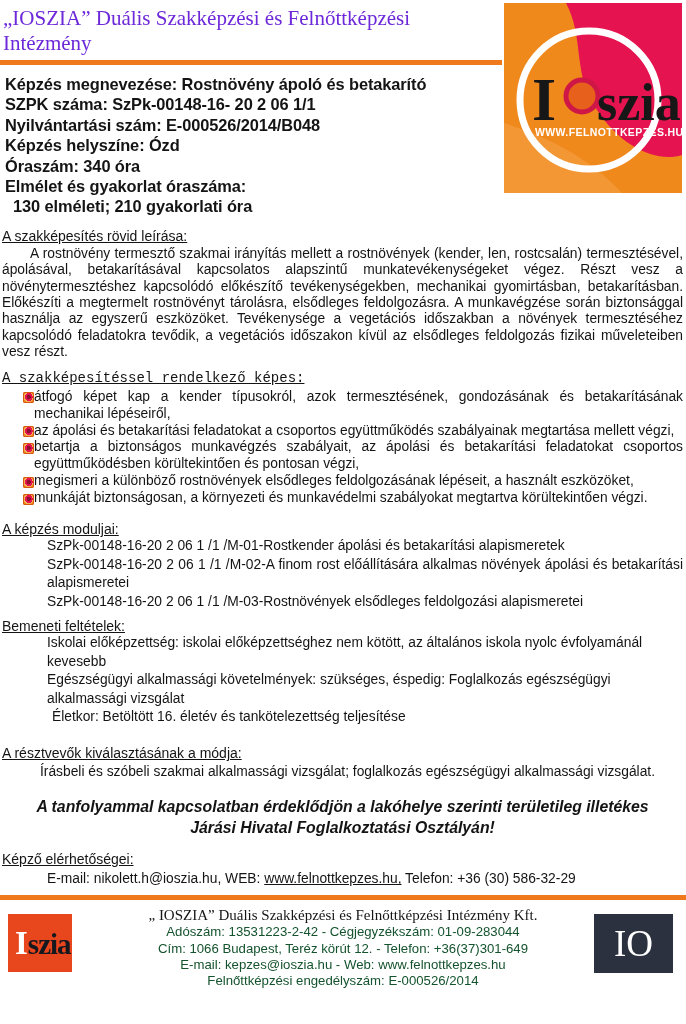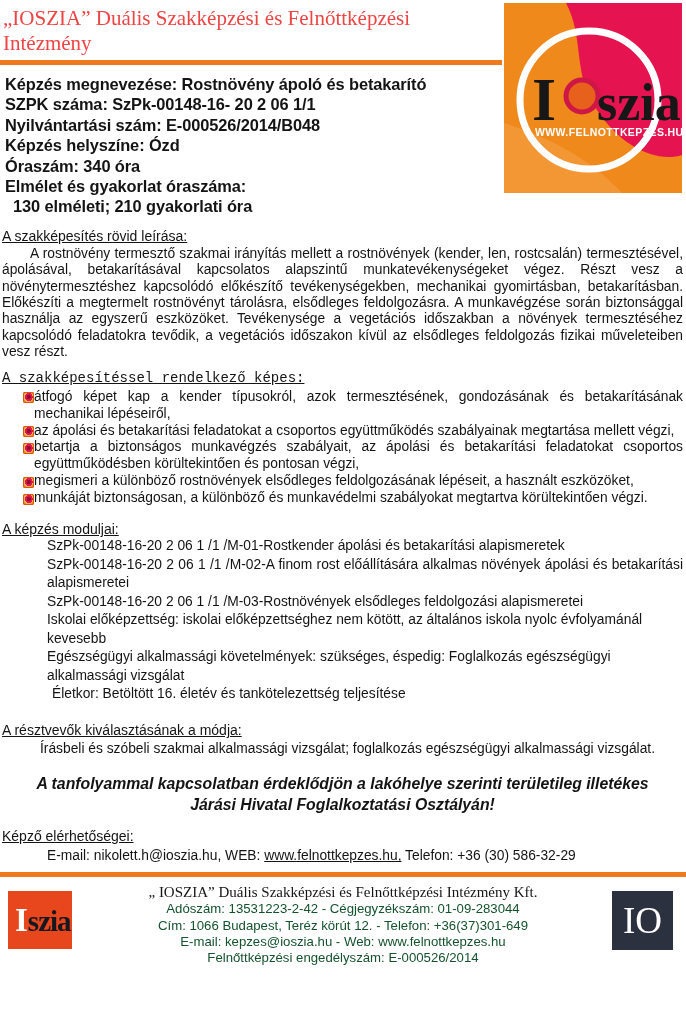--- a/index.html
+++ b/index.html
@@ -4,21 +4,21 @@
 <style>
   html,body { margin:0; padding:0; background:#e9e9e9; }
   .page {
     width:686px; height:1024px; margin:0 auto; position:relative; overflow:hidden;
     background:#ffffff; color:#141414;
     font-family:"Liberation Sans", sans-serif;
   }
   
   .top-title {
     font-family:"Liberation Serif", serif;
-    font-size:21px; padding:6px 0 0 3px; color:#ef4444; width:500px;
+    font-size:21px; padding:6px 0 0 3px; color:#6d28d9; width:500px;
   }
   .top-rule { width:502px; height:5px; background:var(--accent); margin-top:4px; }
   .header-block {
     padding:9px 0 0 5px; width:496px;
     font-weight:700; font-size:16.4px; line-height:20.4px; letter-spacing:-0.1px;
   }
   .header-block .indent-sm { padding-left:8px; }
   .logo-box { position:absolute; top:3px; right:4px; width:178px; height:190px; }
   
   .content { padding:0 3px 0 2px; font-size:13.8px; }
@@ -58,21 +58,21 @@
   .f-company { font-family:"Liberation Serif", serif; font-size:15px; line-height:18px; color:#161616; }
   .f-line { font-size:13.2px; line-height:16.2px; color:#14532d; }
   .f-left-square { position:absolute; left:8px; top:14px; width:64px; height:58px; background:var(--footer-left); }
   .f-left-text {
     position:absolute; left:15px; top:25px; font-family:"Liberation Serif", serif;
     font-weight:700; white-space:nowrap;
   }
   .fl-i { color:#ffffff; font-size:33px; }
   .fl-szia { color:#15181f; font-size:29px; letter-spacing:-1px; }
   .f-right-square {
-    position:absolute; right:13px; top:14px; width:61px; height:59px;
+    position:absolute; right:13px; top:14px; width:79px; height:59px;
     background:var(--footer-navy); color:#fff;
     font-family:"Liberation Serif", serif; font-size:37px;
     display:flex; align-items:center; justify-content:center;
   }
 </style>
 </head>
 <body>
 
 <div class="page">
 
@@ -121,31 +121,32 @@
       <li>
           <span class="bullet-icon"></span>
           <span>betartja a biztonságos munkavégzés szabályait, az ápolási és betakarítási feladatokat csoportos együttműködésben körültekintően és pontosan végzi,</span>
         </li>
       <li>
           <span class="bullet-icon"></span>
           <span>megismeri a különböző rostnövények elsődleges feldolgozásának lépéseit, a használt eszközöket,</span>
         </li>
       <li>
           <span class="bullet-icon"></span>
-          <span>munkáját biztonságosan, a különböző és munkavédelmi szabályokat megtartva körültekintően végzi.</span>
+          <span>munkáját biztonságosan, a környezeti és munkavédelmi szabályokat megtartva körültekintően végzi.</span>
         </li>
     </ul>
 
     <h3 class="sec-h mt-mod">A képzés moduljai:</h3>
     <div class="block">
       <p class="mod">SzPk-00148-16-20 2 06 1 /1 /M-01-Rostkender ápolási és betakarítási alapismeretek</p>
       <p class="mod">SzPk-00148-16-20 2 06 1 /1 /M-02-A finom rost előállítására alkalmas növények ápolási és betakarítási alapismeretei</p>
       <p class="mod">SzPk-00148-16-20 2 06 1 /1 /M-03-Rostnövények elsődleges feldolgozási alapismeretei</p>
     </div>
 
+    <h3 class="sec-h mt-entry">Bemeneti feltételek:</h3>
     <div class="block">
       <p class="entry">Iskolai előképzettség: iskolai előképzettséghez nem kötött, az általános iskola nyolc évfolyamánál kevesebb</p>
       <p class="entry">Egészségügyi alkalmassági követelmények: szükséges, éspedig: Foglalkozás egészségügyi alkalmassági vizsgálat</p>
       <p class="entry extra">Életkor: Betöltött 16. életév és tankötelezettség teljesítése</p>
     </div>
 
     <h3 class="sec-h mt-sel">A résztvevők kiválasztásának a módja:</h3>
     <p class="sel">Írásbeli és szóbeli szakmai alkalmassági vizsgálat; foglalkozás egészségügyi alkalmassági vizsgálat.</p>
 
     <p class="notice">A tanfolyammal kapcsolatban érdeklődjön a lakóhelye szerinti területileg illetékes Járási Hivatal Foglalkoztatási Osztályán!</p>

